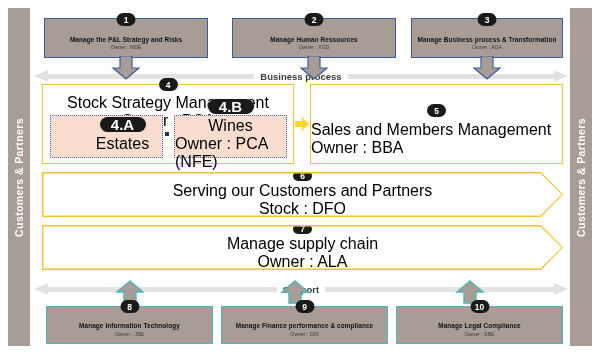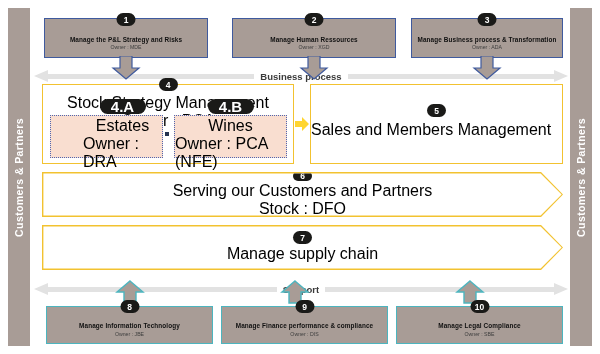--- a/index.html
+++ b/index.html
@@ -268,21 +268,20 @@
   <div class="bp-box" style="left:42px; top:84px; width:252px; height:80px;">
     <div class="pill sm" style="left:calc(50% - 9.5px); top:-7px;">4</div>
     <div style="position:absolute; left:0; right:0; top:9px; text-align:center;">
       <div class="title">Stock Strategy Management</div>
       <div class="owner">Owner : PCA</div>
     </div>
 
     <div class="sub-box" style="left:7px; top:30px; width:113px; height:43px;padding-left:32px;">
       <div class="pill lg" style="position:relative; top:-3px;">4.A</div>
       <div class="title">Estates</div>
-      <div class="owner">Owner : DRA</div>
     </div>
 
     <div class="sub-box" style="left:131px; top:30px; width:113px; height:43px;">
       <div class="pill lg" style="position:relative; top:-3px;">4.B</div>
       <div class="title">Wines</div>
       <div class="owner">Owner : PCA (NFE)</div>
     </div>
 
     <div class="mini-sq" style="left:121.5px; top:47px;"></div>
   </div>
@@ -290,37 +289,39 @@
   <div class="mini-arrow" style="left:294px; top:116px;">
     <svg width="16" height="16" viewBox="0 0 16 16">
       <polygon points="1,5 8,5 8,1 15,8 8,15 8,11 1,11" fill="#ffd530"></polygon>
     </svg>
   </div>
 
   <div class="bp-box" style="left:310px; top:84px; width:253px; height:80px;">
     <div class="pill sm" style="left:calc(50% - 9.5px); top:19px;">5</div>
     <div style="position:absolute; left:0; right:0; top:36px; text-align:left;">
       <div class="title">Sales and Members Management</div>
+      <div class="owner">Owner : BBA</div>
     </div>
   </div>
 
   <div class="chev-wrap" style="left:42px; top:172px; width:521px; height:45px;">
     <div class="chev-outline"></div>
     <div class="chev-inner">
       <div class="pill sm" style="position:relative; top:-1px;">6</div>
       <div class="title">Serving our Customers and Partners</div>
       <div class="owner">Stock : DFO</div>
     </div>
   </div>
 
   <div class="chev-wrap" style="left:42px; top:225px; width:521px; height:45px;">
     <div class="chev-outline"></div>
     <div class="chev-inner">
       <div class="pill sm" style="position:relative; top:-1px;">7</div>
       <div class="title">Manage supply chain</div>
+      <div class="owner">Owner : ALA</div>
     </div>
   </div>
 
   <div class="band" id="band-support">
     <div class="shaft"></div>
     <div class="head l"></div>
     <div class="head r"></div>
     <div class="blabel">Support</div>
   </div>
 

